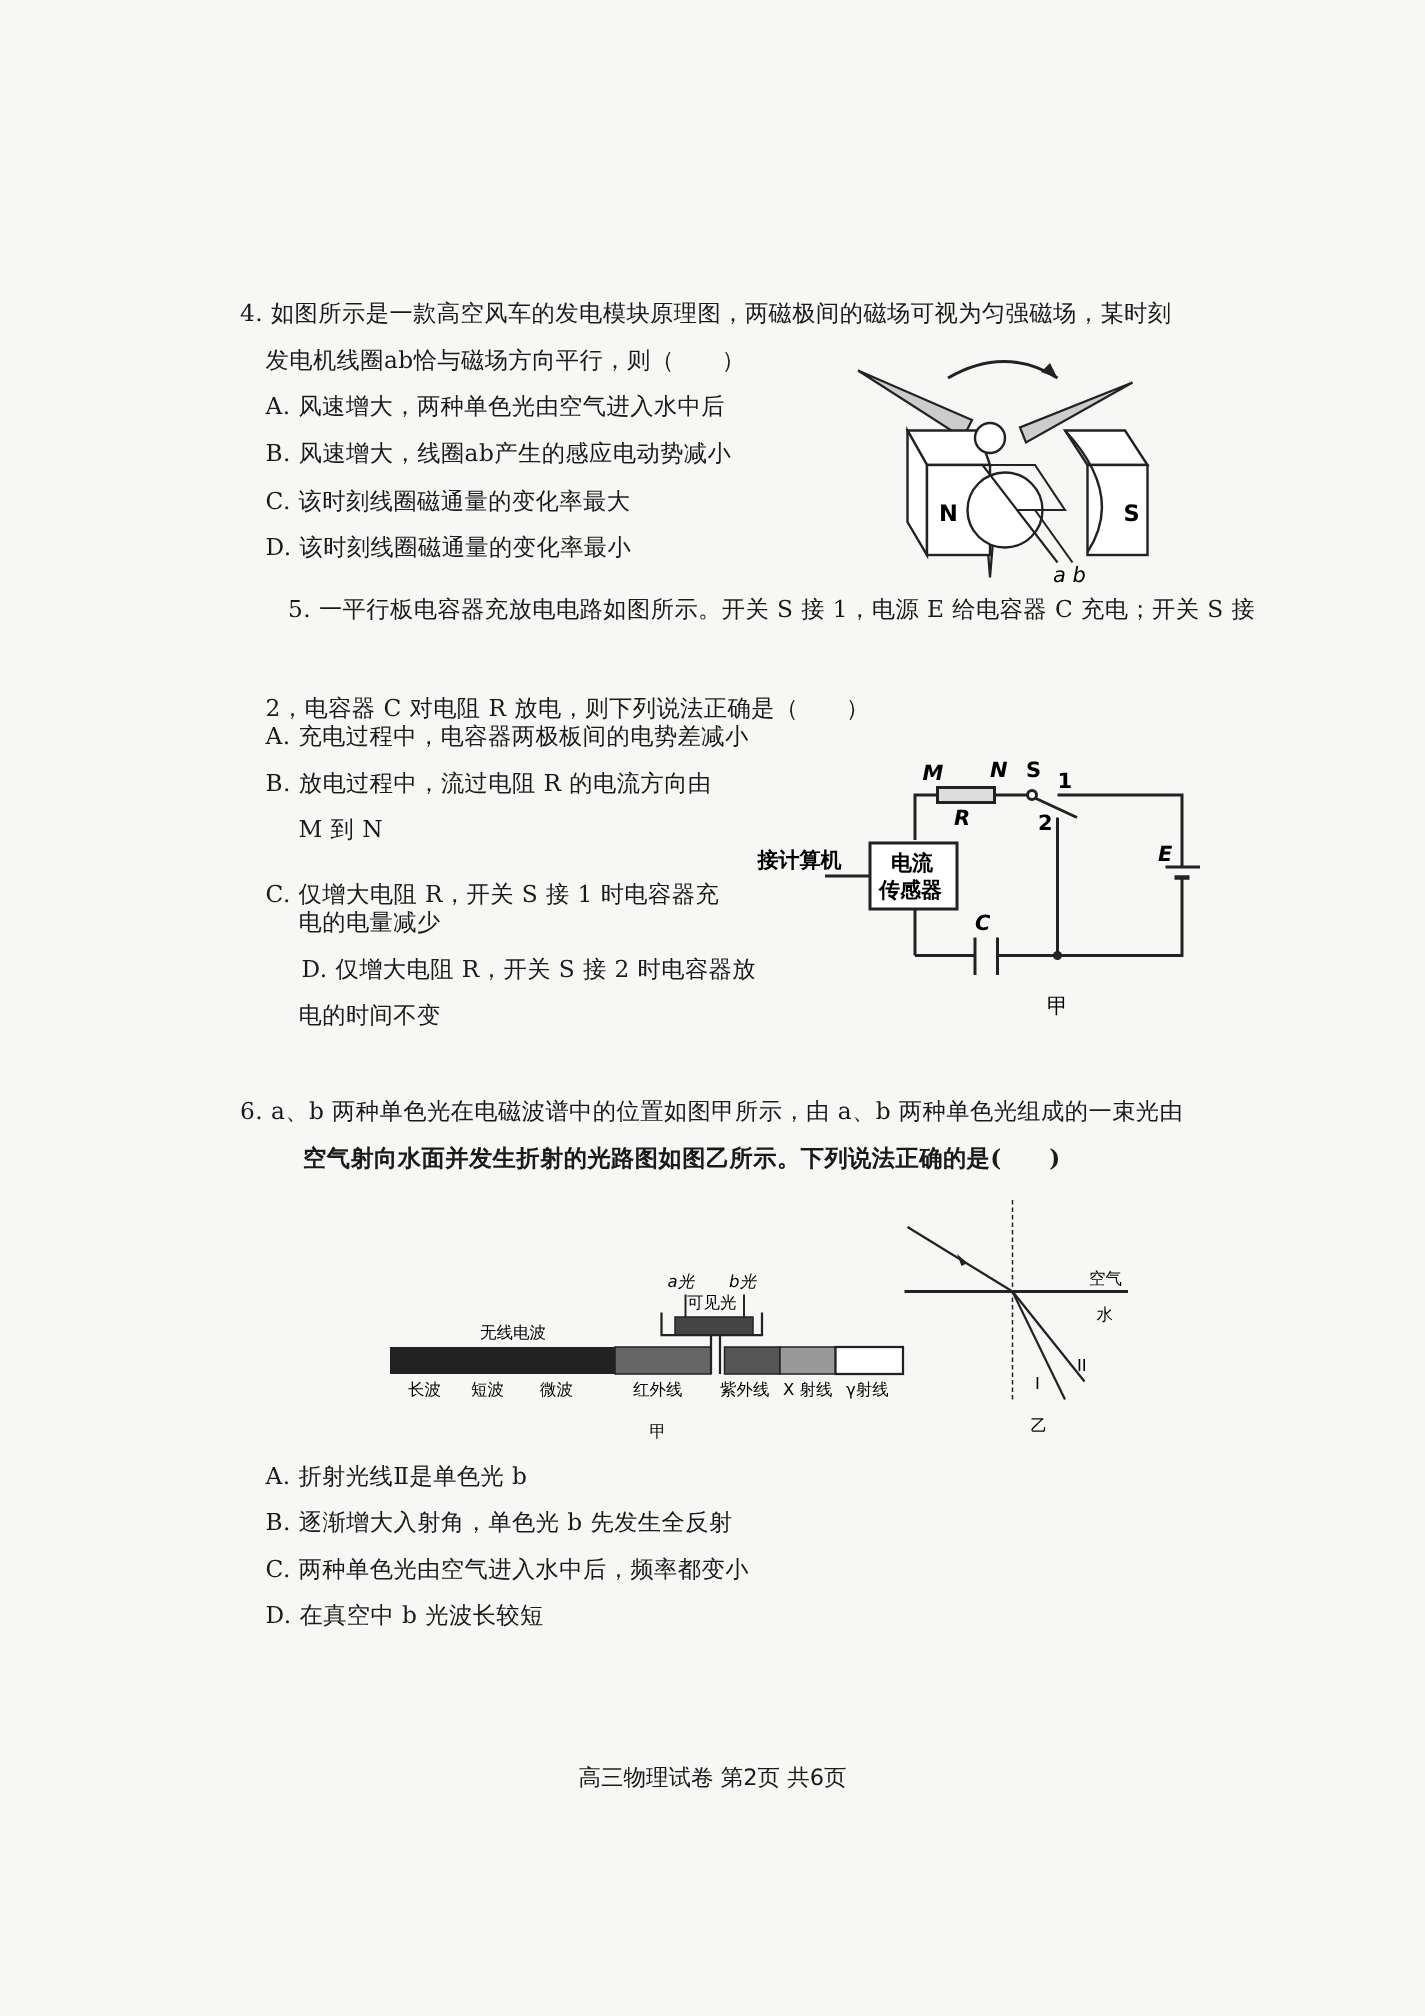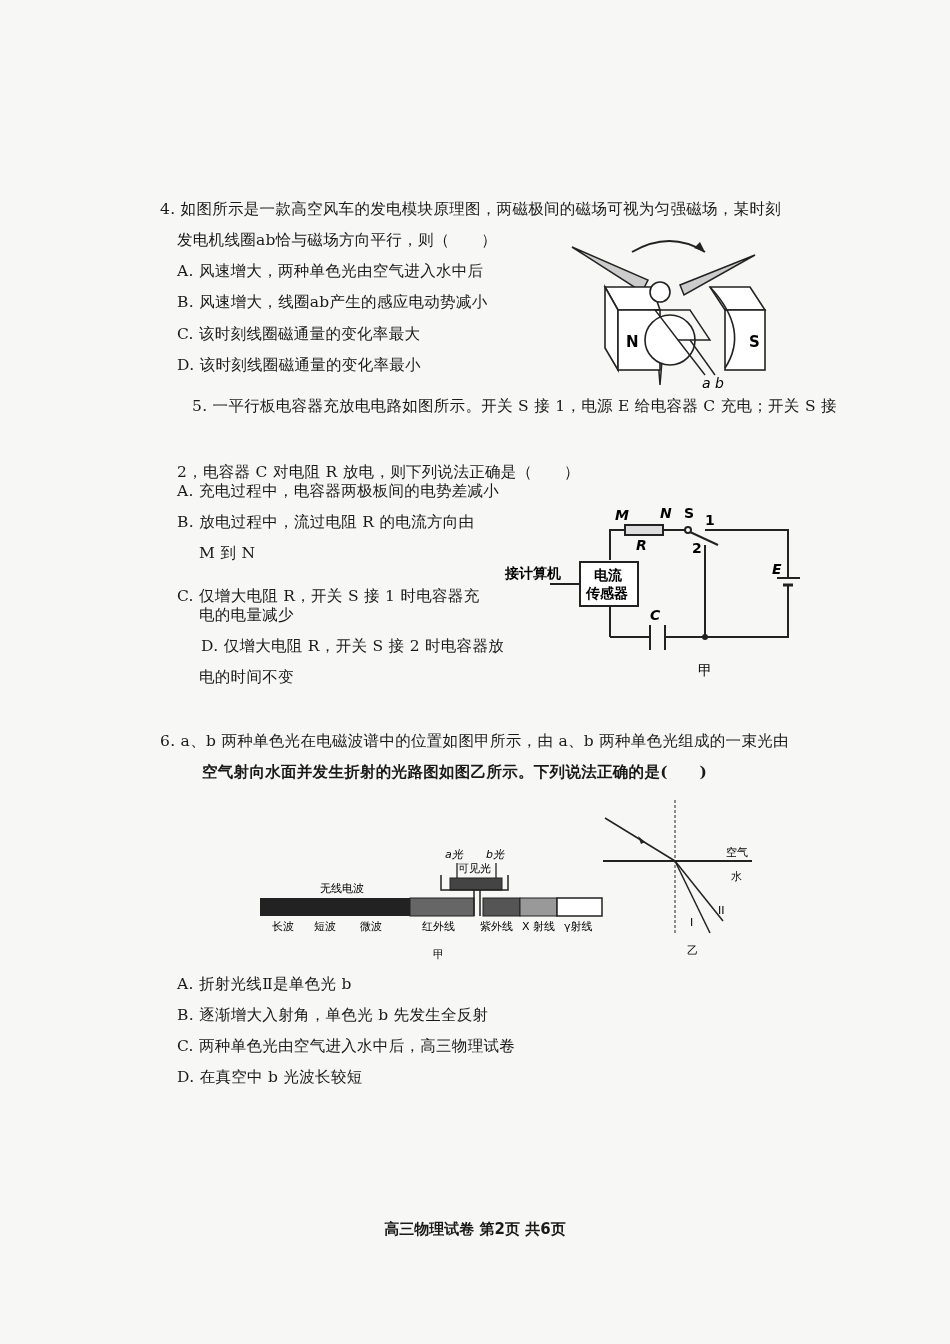--- a/index.html
+++ b/index.html
@@ -2,21 +2,21 @@
 <html><head>
 <meta charset="utf-8">
 <style>
   html, body { margin:0; padding:0; }
   body { width:950px; height:1344px; background:#f7f7f5; position:relative; overflow:hidden;
          font-family:"DejaVu Serif","Liberation Serif",serif; color:#1a1a1a; }
   .abs { position:absolute; }
   .line { position:absolute; font-size:15.5px; white-space:nowrap; letter-spacing:0.3px; }
   svg text { font-family:"DejaVu Sans","Liberation Sans",sans-serif; }
   .footer { position:absolute; left:0; width:950px; top:1176px; text-align:center;
-            font-family:"DejaVu Sans","Liberation Sans",sans-serif; font-weight:bold; font-size:15px;margin-top:44px; }
+            font-family:"DejaVu Sans","Liberation Sans",sans-serif; font-weight:normal; font-size:15px; }
 </style>
 </head>
 <body>
 
 <div class="line" style="left:160px;top:199px;">4. 如图所示是一款高空风车的发电模块原理图，两磁极间的磁场可视为匀强磁场，某时刻</div>
 <div class="line" style="left:177px;top:230px;">发电机线圈ab恰与磁场方向平行，则（　　）</div>
 <div class="line" style="left:177px;top:261px;">A. 风速增大，两种单色光由空气进入水中后</div>
 <div class="line" style="left:177px;top:292px;">B. 风速增大，线圈ab产生的感应电动势减小</div>
 <div class="line" style="left:177px;top:324px;">C. 该时刻线圈磁通量的变化率最大</div>
 <div class="line" style="left:177px;top:355px;">D. 该时刻线圈磁通量的变化率最小</div>
@@ -137,16 +137,16 @@
     <text x="136" y="56">空气</text>
     <text x="141" y="80">水</text>
     <text x="100" y="126">I</text>
     <text x="128" y="114">II</text>
     <text x="97" y="154">乙</text>
   </g>
 </svg>
 
 <div class="line" style="left:177px;top:974px;">A. 折射光线Ⅱ是单色光 b</div>
 <div class="line" style="left:177px;top:1005px;">B. 逐渐增大入射角，单色光 b 先发生全反射</div>
-<div class="line" style="left:177px;top:1036px;">C. 两种单色光由空气进入水中后，高三物理试卷</div>
+<div class="line" style="left:177px;top:1036px;">C. 两种单色光由空气进入水中后，频率都变小</div>
 <div class="line" style="left:177px;top:1067px;">D. 在真空中 b 光波长较短</div>
 
 <div class="footer">高三物理试卷  第2页  共6页</div>
 
 </body></html>

